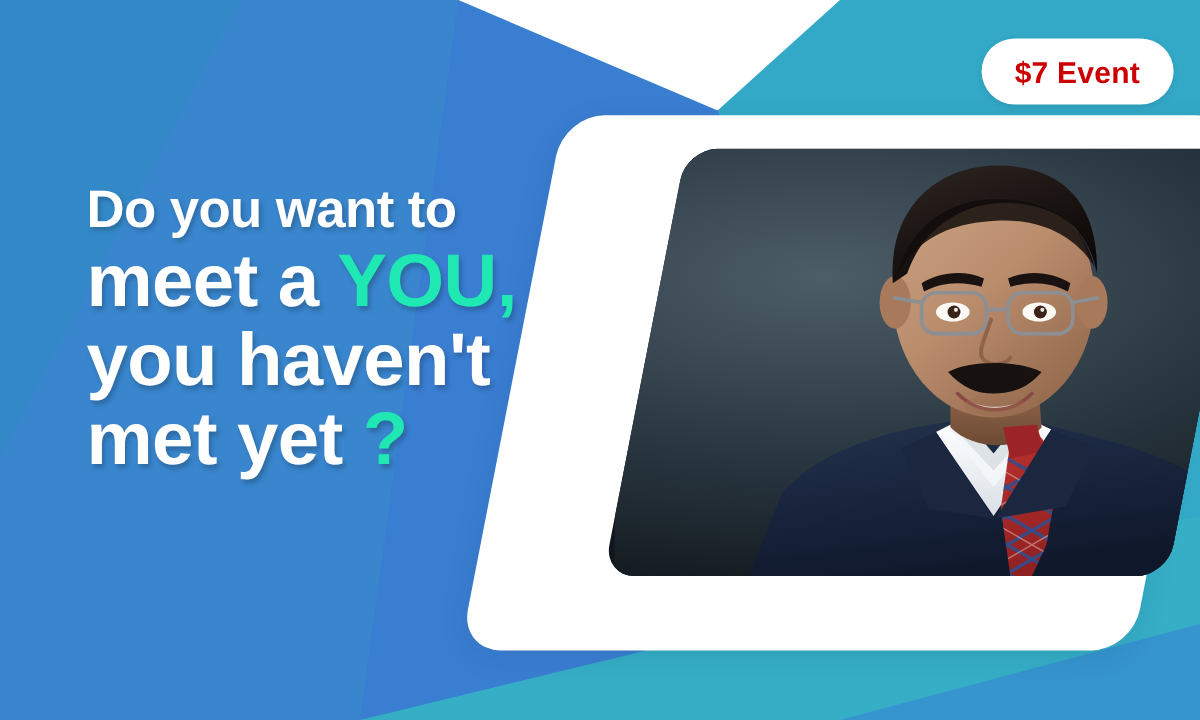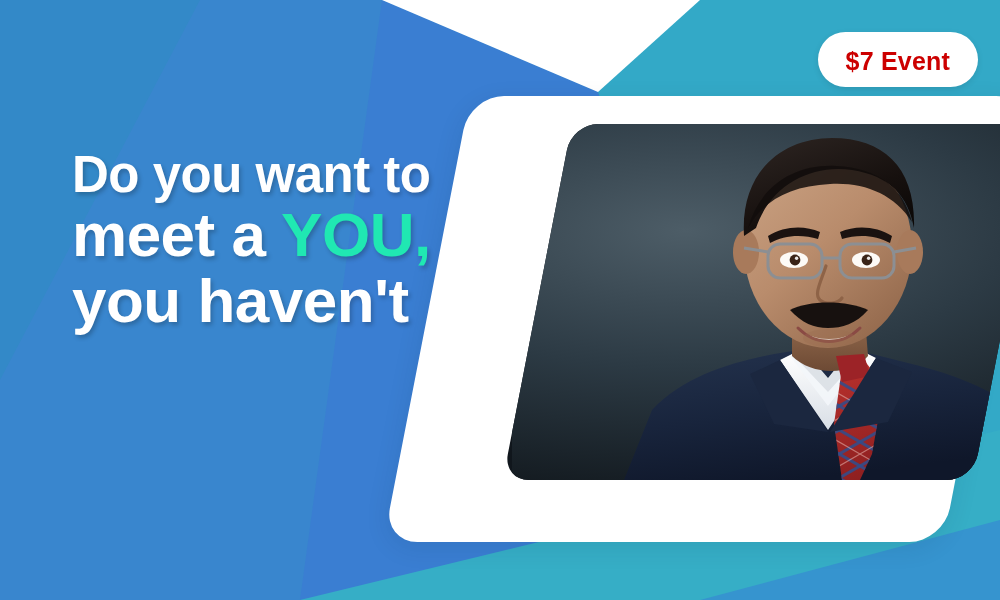--- a/index.html
+++ b/index.html
@@ -66,21 +66,21 @@
   .headline {
     position:absolute;
     left:72px; top:148px;
     width:470px;
     z-index:6;
     color:#ffffff;
     text-shadow:2px 3px 4px rgba(0,0,0,.22);
     letter-spacing:-0.5px;
   }
   .hl-line { display:block; font-weight:700; white-space:nowrap; }
-  .hl-1 { font-size:51px; line-height:54px; }
+  .hl-1 { font-size:44px; line-height:54px; }
   .hl-2, .hl-3, .hl-4 { font-size:62px; line-height:66px; }
   .accent { color:#20e8b2;text-align:right; }
 
   
   .badge {
     position:absolute;
     right:22px; top:32px;
     z-index:9;
     background:#ffffff;
     border-radius:40px;
@@ -267,19 +267,20 @@
           <ellipse cx="317" cy="214" rx="26" ry="9" fill="#9c6d4f" opacity=".35"></ellipse>
         </svg>
       </div>
     </div>
   </div>
 
   <div class="headline">
     <span class="hl-line hl-1">Do you want to</span>
     <span class="hl-line hl-2"><span>meet a </span><span class="accent">YOU,</span></span>
     <span class="hl-line hl-3">you haven't</span>
+    <span class="hl-line hl-4"><span>met yet </span><span class="accent">?</span></span>
   </div>
 
   <div class="badge">
     <span class="badge-text">$7 Event</span>
   </div>
 
 </div>
 
 </body></html>

